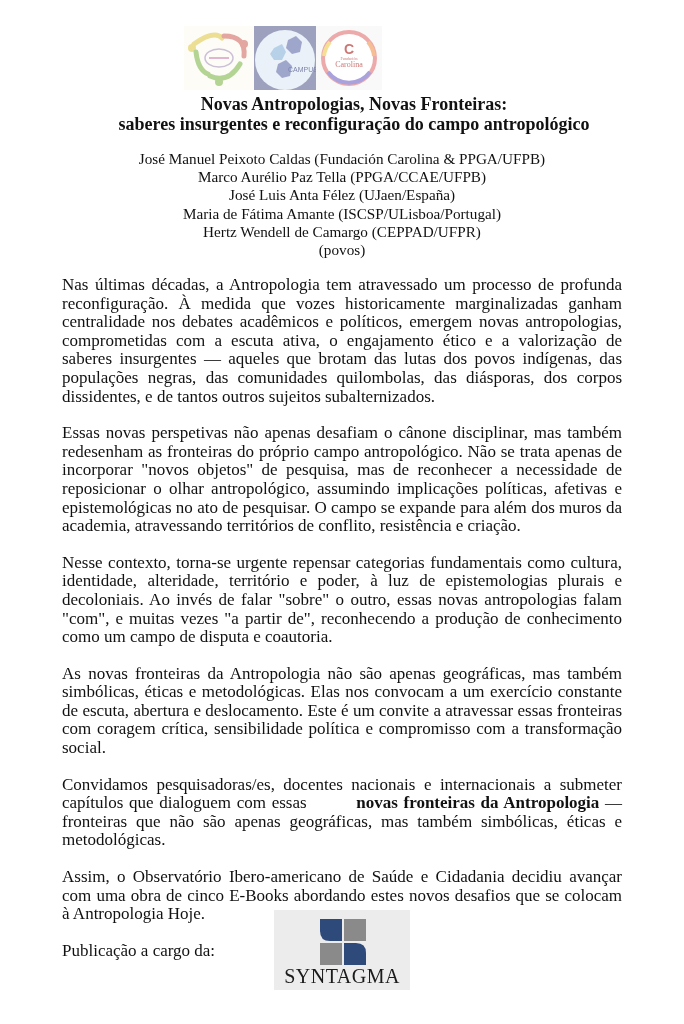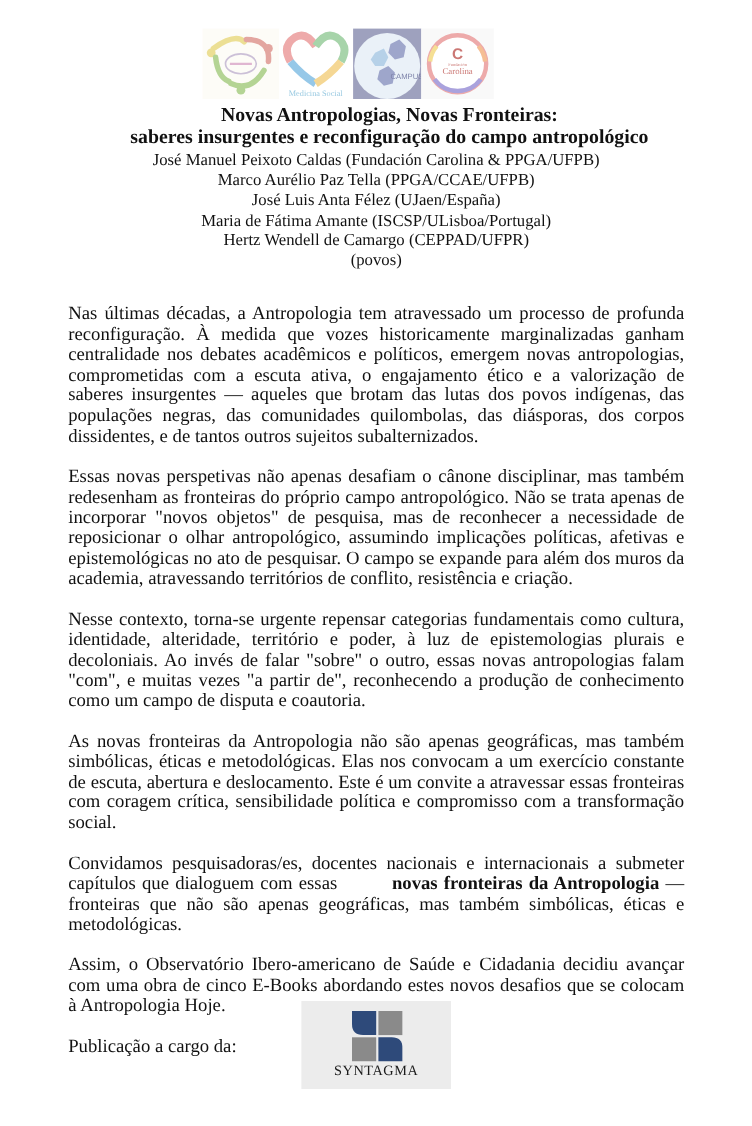--- a/index.html
+++ b/index.html
@@ -10,59 +10,50 @@
            display: flex; gap: 0; opacity: 0.72; }
   .logo { height: 64px; position: relative; overflow: hidden; }
   .logo-1 { width: 70px; background: #fdfbf5; }
   .logo-2 { width: 57px; background: #c0967c; }
   .logo-3 { width: 67px; background: #ffffff; }
   .logo-4 { width: 62px; background: #7a7ea6; }
   .logo-5 { width: 66px; background: #f7f7f7; }
 
   .title { position: absolute; top: 94px; left: 12px; width: 684px; text-align: center;
            font-weight: bold; font-size: 18px; line-height: 20px; }
-  .orgs { position: absolute; top: 137px; left: 0; width: 684px; text-align: center;
+  .orgs { position: absolute; top: 150px; left: 0; width: 684px; text-align: center;
           font-size: 15.2px; line-height: 18.2px; }
 
   .body { position: absolute; top: 276px; left: 62px; width: 560px; font-size: 17px;
           line-height: 18.6px; text-align: justify; }
   .body p { margin: 0 0 18px 0; }
   .body b { font-weight: bold; margin-left: 44px; }
 
   .syntagma { position: absolute; top: 910px; left: 274px; width: 136px; height: 80px;
               background: #ececec; }
   .syn-mark { position: absolute; top: 9px; left: 46px; width: 46px; height: 46px; }
   .syn-text { position: absolute; top: 55px; left: 0; width: 136px; text-align: center;
-              font-family: "Liberation Serif", serif; font-size: 13px; letter-spacing: 0.5px;
+              font-family: "Liberation Serif", serif; font-size: 20px; letter-spacing: 0.5px;
               color: #1b1b1b; }
 </style>
 </head>
 <body>
 
 <div class="logos">
   <div class="logo logo-1">
     <svg width="70" height="64" viewBox="0 0 70 64">
       <path d="M10 18 Q30 4 38 12" stroke="#e6d36b" stroke-width="5" fill="none" stroke-linecap="round"></path>
       <circle cx="8" cy="22" r="4" fill="#e6d36b"></circle>
       <path d="M40 10 Q62 10 60 30" stroke="#d9857c" stroke-width="5" fill="none" stroke-linecap="round"></path>
       <circle cx="60" cy="18" r="4" fill="#d9857c"></circle>
       <path d="M56 38 Q44 58 26 50" stroke="#98c46c" stroke-width="5" fill="none" stroke-linecap="round"></path>
       <circle cx="35" cy="56" r="4" fill="#98c46c"></circle>
       <path d="M12 26 Q14 44 24 48" stroke="#98c46c" stroke-width="5" fill="none" stroke-linecap="round"></path>
       <ellipse cx="35" cy="32" rx="14" ry="9" fill="none" stroke="#b9a9c9" stroke-width="1.5"></ellipse>
       <line x1="25" y1="32" x2="45" y2="32" stroke="#d59ac0" stroke-width="2"></line>
-    </svg>
-  </div>
-  <div class="logo logo-3">
-    <svg width="67" height="64" viewBox="0 0 67 64">
-      <path d="M33 16 Q24 2 14 8 Q2 16 10 30" stroke="#e88a8a" stroke-width="7" fill="none"></path>
-      <path d="M33 16 Q42 2 52 8 Q64 16 56 30" stroke="#86c48a" stroke-width="7" fill="none"></path>
-      <path d="M10 30 Q20 42 33 50" stroke="#6fb4e0" stroke-width="7" fill="none"></path>
-      <path d="M56 30 Q46 42 33 50" stroke="#f2c96b" stroke-width="7" fill="none"></path>
-      <text x="33" y="61" text-anchor="middle" font-family="Liberation Serif, serif" font-size="7.5" fill="#6fb4d6">Medicina Social</text>
     </svg>
   </div>
   <div class="logo logo-4">
     <svg width="62" height="64" viewBox="0 0 62 64">
       <circle cx="31" cy="34" r="30" fill="#e3edf6"></circle>
       <polygon points="34,14 42,10 48,16 46,26 38,28 32,22" fill="#7a84b8"></polygon>
       <polygon points="20,22 28,18 32,26 28,34 20,34 16,28" fill="#9ac0e0"></polygon>
       <polygon points="24,38 32,34 38,40 36,50 28,52 22,46" fill="#7a84b8"></polygon>
       <text x="34" y="46" font-family="Liberation Sans, sans-serif" font-size="7" fill="#4a5288">CAMPUS IV</text>
     </svg>

